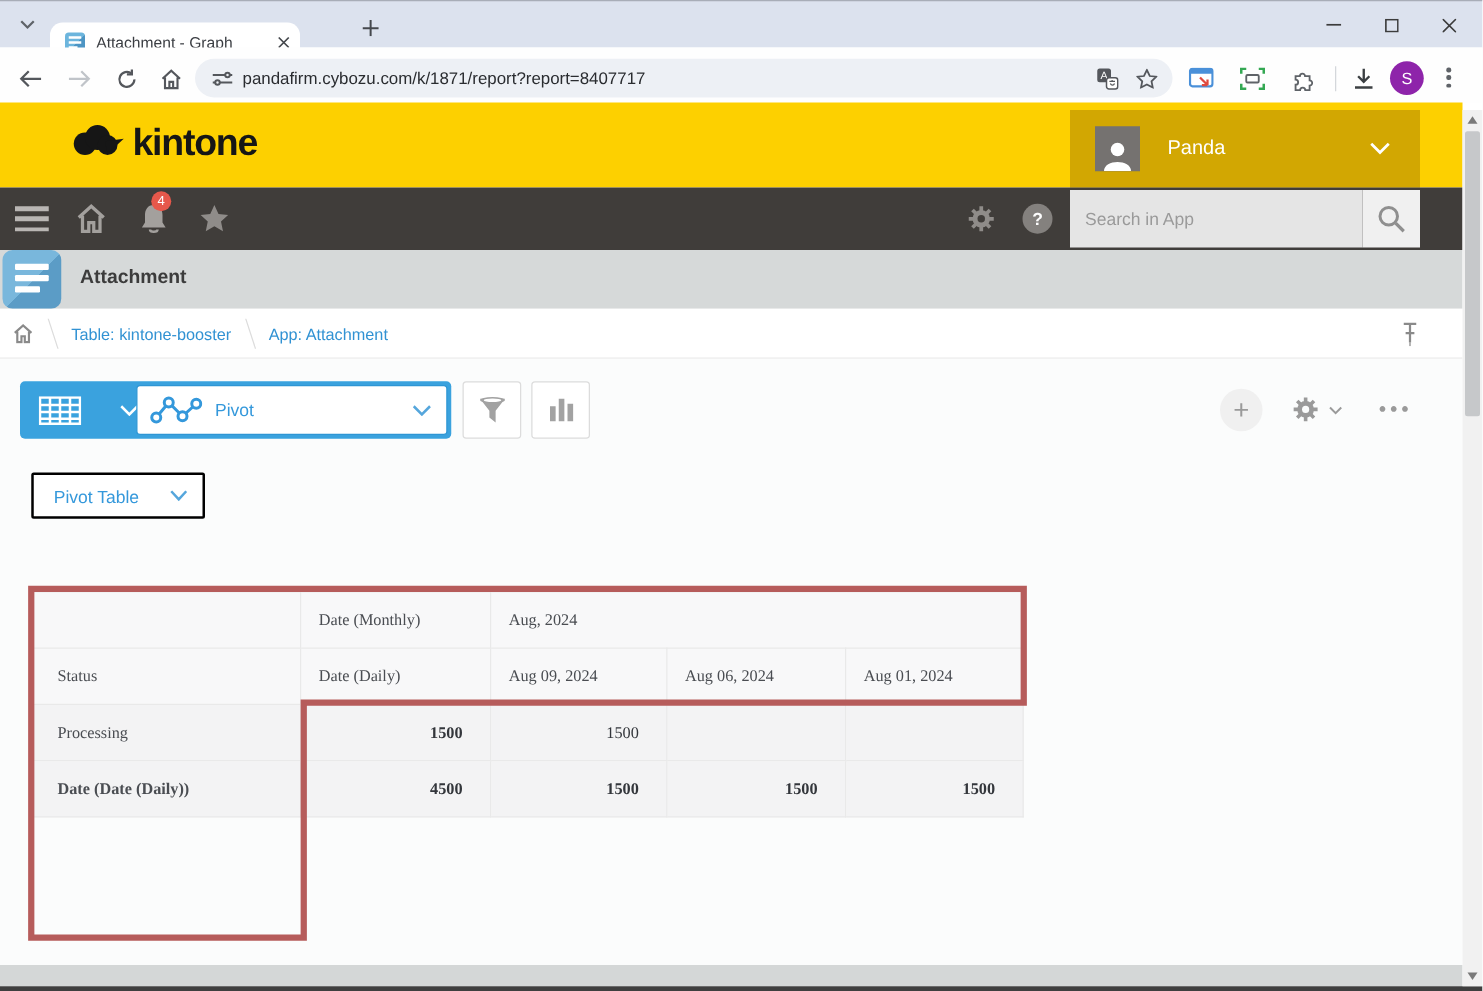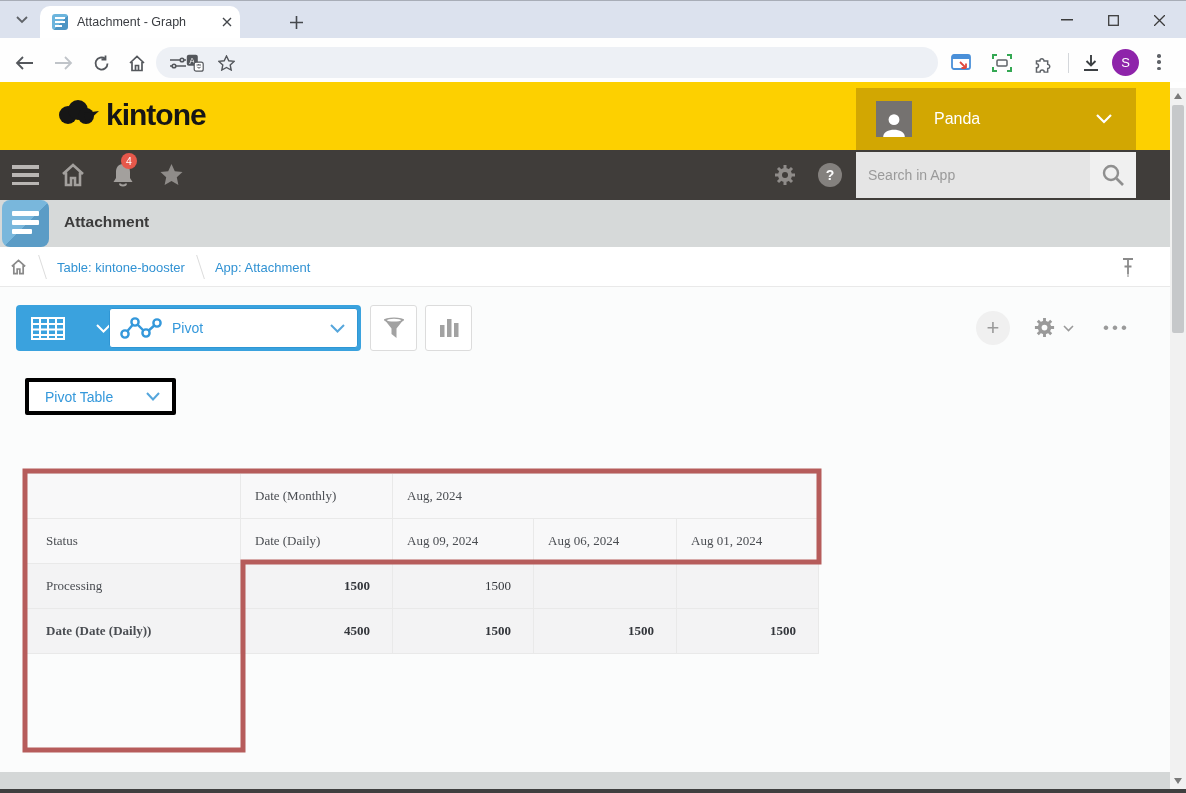--- a/index.html
+++ b/index.html
@@ -4,21 +4,21 @@
 <style>
   * { margin:0; padding:0; box-sizing:border-box; }
   html,body { width:1186px; height:793px; }
   body { font-family:"Liberation Sans", sans-serif; position:relative; background:#fff; overflow:hidden; }
   .abs { position:absolute; }
   svg { display:block; }
 
   
   .titlebar { left:0; top:0; width:1186px; height:38px; background:#dce2ee; border-top:1px solid #a8adb7; }
   .tabsearch-btn { left:8px; top:8px; width:28px; height:24px; border-radius:12px; display:flex; align-items:center; justify-content:center; }
-  .tab { left:40px; top:6px; width:200px; height:32px; background:#fff; border-radius:10px 10px 0 0; display:flex; align-items:center; padding:0 8px 0 12px; }
+  .tab { left:40px; top:18px; width:200px; height:32px; background:#fff; border-radius:10px 10px 0 0; display:flex; align-items:center; padding:0 8px 0 12px; }
   .tab-title { font-size:12.5px; color:#3a3d42; flex:1; margin-left:9px; white-space:nowrap; overflow:hidden; }
   .favicon { width:16px; height:16px; border-radius:3px; background:linear-gradient(135deg,#6cb5dd 55%,#4d95c4 55%); position:relative; }
   .favicon i { position:absolute; left:3px; height:2px; background:#fff; display:block; }
   .newtab { left:284px; top:10px; width:24px; height:24px; display:flex; align-items:center; justify-content:center; }
   .winctl { top:12px; width:22px; height:16px; display:flex; align-items:center; justify-content:center; }
 
   .navbar { left:0; top:38px; width:1186px; height:44px; background:#fefefe; }
   .navicon { top:50px; width:26px; height:26px; display:flex; align-items:center; justify-content:center; }
   .addressbar { left:156px; top:47px; width:782px; height:31px; background:#edf0f5; border-radius:16px; display:flex; align-items:center; }
   .url-text { font-size:13.5px; color:#2a2c30; margin-left:8px; flex:1; }
@@ -57,21 +57,21 @@
   .crumbrow { left:10px; top:255px; display:flex; align-items:center; height:24px; }
 
   
   .content { left:0; top:287px; width:1170px; height:485px; background:#fbfcfc; }
   .viewsel { left:16px; top:305px; width:345px; height:46px; background:#3aa2de; border-radius:4px; }
   .viewsel-inner { left:109px; top:308px; width:249px; height:40px; background:#fff; border:1px solid #2f96d4; border-radius:3px; display:flex; align-items:center; }
   .pivot-label { font-size:14px; color:#3498db; margin-left:10px; flex:1; }
   .sqbtn { top:305px; width:47px; height:46px; background:#fff; border:1px solid #dcdcdc; border-radius:3px; display:flex; align-items:center; justify-content:center; }
   .pluscirc { left:976px; top:311px; width:34px; height:34px; border-radius:50%; background:#f0f0f0; color:#9a9a9a; font-size:22px; font-weight:300; display:flex; align-items:center; justify-content:center; }
   .dots-h { left:1103px; top:318px; color:#9a9a9a; font-size:17px; letter-spacing:3px; }
-  .pivot-btn { left:25px; top:378px; width:151px; height:37px; background:#fff; border:4px solid #000000; border-radius:2px; display:flex; align-items:center; padding:0 12px 0 16px; }
+  .pivot-btn { left:25px; top:378px; width:139px; height:37px; background:#fff; border:2px solid #000000; border-radius:2px; display:flex; align-items:center; padding:0 12px 0 16px; }
   .pivot-btn span.t { font-size:14px; color:#3498db; flex:1; }
 
   
   table.pivot { left:25px; top:473px; border-collapse:collapse; table-layout:fixed; background:#fff; }
   table.pivot td { border:1px solid #e9e9e9; font-size:13px; color:#4a4d52; height:45px; padding:0 14px;font-family:Liberation Serif, serif; }
   table.pivot td.lblcell { padding-left:20px; }
   table.pivot td.num { text-align:right; padding-right:22px; color:#33363b; }
   table.pivot td.b { font-weight:bold; }
   tr.hrow td { background:#f8f8f9; }
   tr.drow-a td { background:#f3f3f4; }
@@ -154,20 +154,21 @@
   <span style="margin-left:14px">
     <svg width="16" height="14" viewBox="0 0 16 14">
         <g stroke="#54575c" stroke-width="1.6" fill="none">
           <path d="M0 4 H10 M14 4 H16"></path>
           <circle cx="12" cy="4" r="1.8"></circle>
           <path d="M0 10 H2 M6 10 H16"></path>
           <circle cx="4" cy="10" r="1.8"></circle>
         </g>
       </svg>
   </span>
+  <span class="url-text">pandafirm.cybozu.com/k/1871/report?report=8407717</span>
   <span style="margin-right:14px">
     <svg width="18" height="18" viewBox="0 0 18 18">
         <rect x="0.8" y="0.8" width="11" height="11" rx="2" fill="#54575c"></rect>
         <text x="6.2" y="9.6" font-size="8.5" fill="#fff" text-anchor="middle" font-family="Liberation Sans">A</text>
         <rect x="8.2" y="8.2" width="9" height="9" rx="2" fill="#fff" stroke="#54575c" stroke-width="1.2"></rect>
         <path d="M10.5 11 H15 M12.7 11 V10 M11.3 12.8 C12 14.5 14 14.5 14.6 12.8" stroke="#54575c" stroke-width="1" fill="none"></path>
       </svg>
   </span>
   <span style="margin-right:12px">
     <svg width="17" height="16" viewBox="0 0 17 16">

